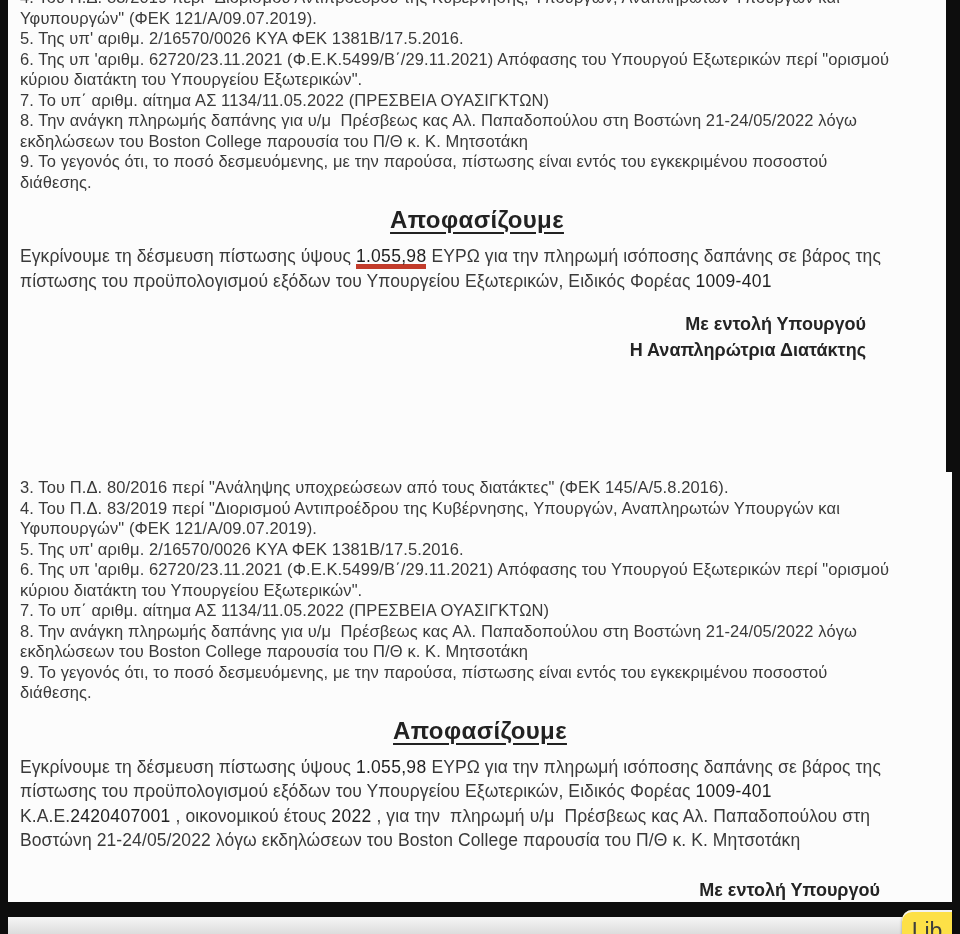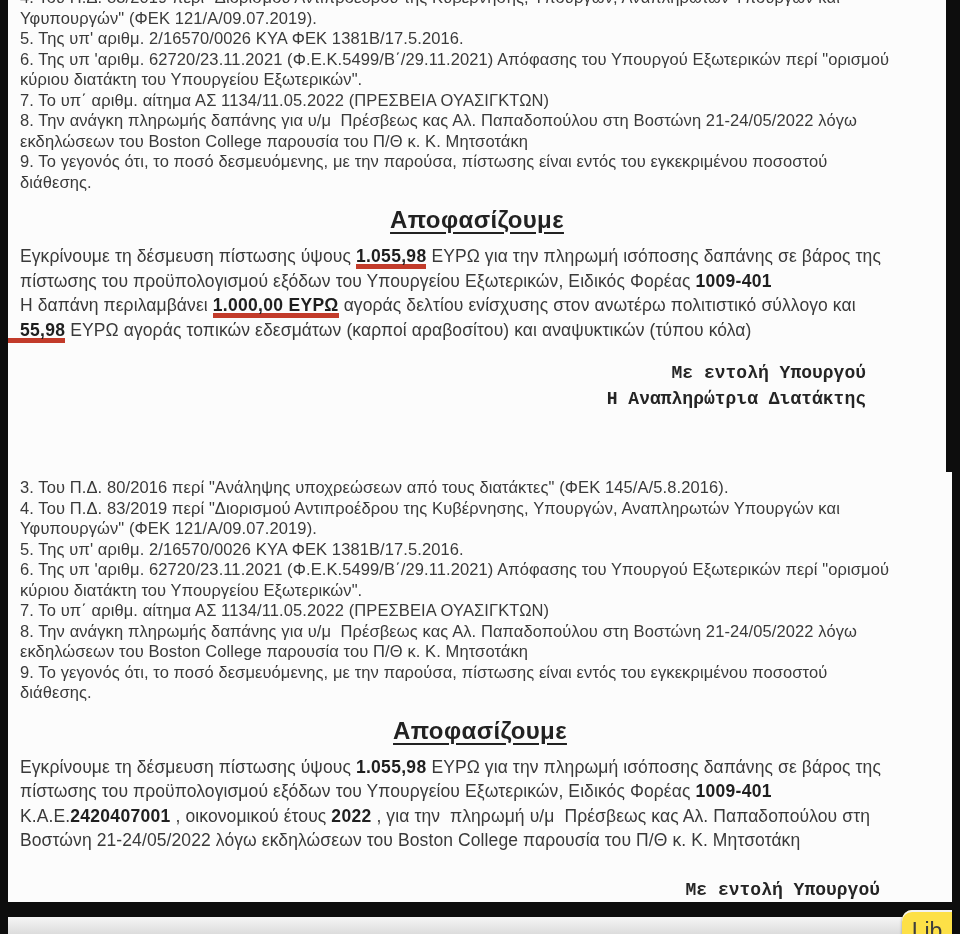--- a/index.html
+++ b/index.html
@@ -41,21 +41,21 @@
     text-underline-offset: 4px;
     letter-spacing: 0.4px;
   }
   .decision {
     margin: 0;
     font-size: 17.5px;
     line-height: 24.5px;
     white-space: pre-wrap;
     letter-spacing: 0.1px;
   }
-  .seg-b { font-weight: bold; color: #1f1f1f; letter-spacing: 0.3px; text-align: center; }
+  .seg-b { font-weight: normal; color: #1f1f1f; letter-spacing: 0.3px; text-align: center; }
   .seg-r {
     position: relative;
     background: linear-gradient(var(--red, #c23b2a), var(--red, #c23b2a)) left bottom / 100% 5px no-repeat;
     padding-bottom: 3px;
   }
   .seg-x::before {
     content: "";
     position: absolute;
     right: 100%;
     bottom: 0;
@@ -66,21 +66,21 @@
   .signature {
     margin-top: 18px;
     text-align: right;
     padding-right: 68px;
     font-weight: bold;
     font-size: 18px;
     line-height: 26px;
     color: #242424;
   }
   .doc-2 .signature { margin-top: 24px; padding-right: 60px; }
-  .signature div { margin: 0; font-family: Liberation Mono, monospace; }
+  .signature div { margin: 0; }
 
   .bottom-bar {
     position: absolute;
     left: 8px;
     top: 917px;
     width: 937px;
     height: 17px;
     background: linear-gradient(#f6f6f6, #dcdcdc);
   }
   .lib-button {
@@ -114,22 +114,20 @@
         <p class="line">6. Της υπ 'αριθμ. 62720/23.11.2021 (Φ.Ε.Κ.5499/Β΄/29.11.2021) Απόφασης του Υπουργού Εξωτερικών περί "ορισμού
 κύριου διατάκτη του Υπουργείου Εξωτερικών".</p>
         <p class="line">7. Το υπ΄ αριθμ. αίτημα ΑΣ 1134/11.05.2022 (ΠΡΕΣΒΕΙΑ ΟΥΑΣΙΓΚΤΩΝ)</p>
         <p class="line">8. Την ανάγκη πληρωμής δαπάνης για υ/μ  Πρέσβεως κας Αλ. Παπαδοπούλου στη Βοστώνη 21-24/05/2022 λόγω
 εκδηλώσεων του Boston College παρουσία του Π/Θ κ. Κ. Μητσοτάκη</p>
         <p class="line">9. Το γεγονός ότι, το ποσό δεσμευόμενης, με την παρούσα, πίστωσης είναι εντός του εγκεκριμένου ποσοστού
 διάθεσης.</p>
         <h2 class="heading">Αποφασίζουμε</h2>
         <p class="decision">Εγκρίνουμε τη δέσμευση πίστωσης ύψους <span class="seg-b seg-r ">1.055,98</span> ΕΥΡΩ για την πληρωμή ισόποσης δαπάνης σε βάρος της
 πίστωσης του προϋπολογισμού εξόδων του Υπουργείου Εξωτερικών, Ειδικός Φορέας <span class="seg-b ">1009-401</span></p>
-        <p class="decision">Η δαπάνη περιλαμβάνει <span class="seg-b seg-r ">1.000,00 ΕΥΡΩ</span> αγοράς δελτίου ενίσχυσης στον ανωτέρω πολιτιστικό σύλλογο και
-<span class="seg-b seg-r seg-x">55,98</span> ΕΥΡΩ αγοράς τοπικών εδεσμάτων (καρποί αραβοσίτου) και αναψυκτικών (τύπου κόλα)</p>
         <div class="signature">
           <div>Με εντολή Υπουργού</div>
           <div>Η Αναπληρώτρια Διατάκτης</div>
         </div>
       </div>
   </section>
 
   <div style="position:absolute; left:0; top:472px; width:960px; height:15px; background:#0d0d0d;"></div>
 
   <section class="doc doc-2">

